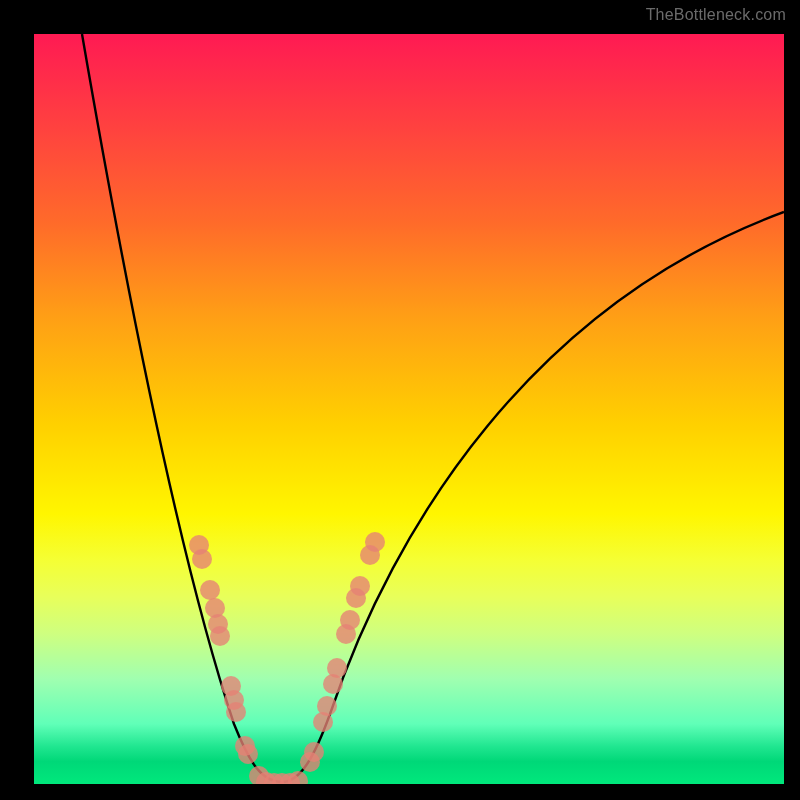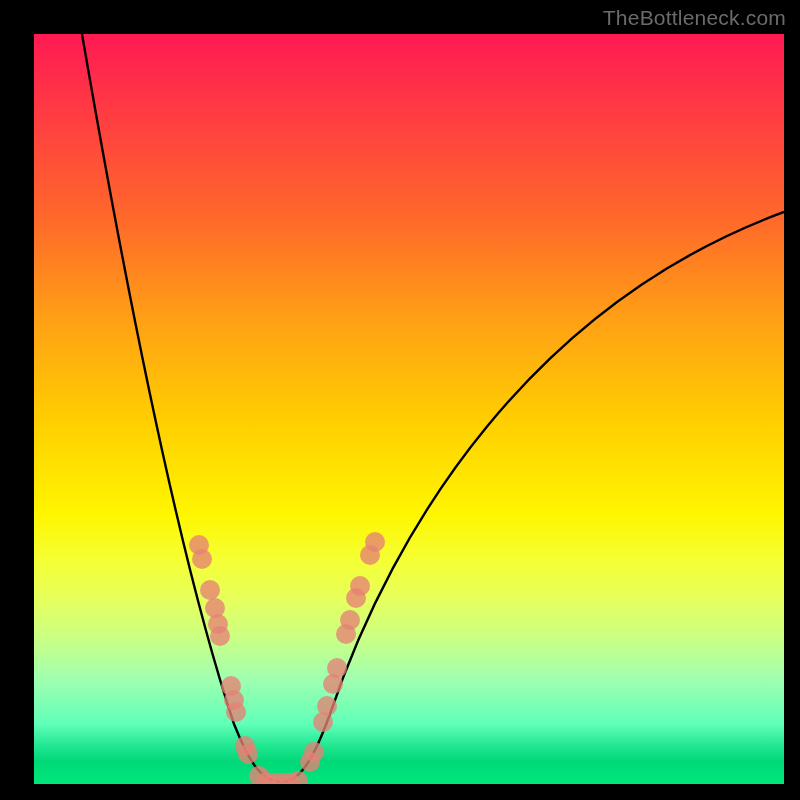--- a/index.html
+++ b/index.html
@@ -32,21 +32,21 @@
       #20e690 95%,
       #00d878 97%,
       #00e87c 100%
     );
   }
   .watermark {
     position: absolute;
     top: 6px;
     right: 14px;
     color: #6b6b6b;
-    font-size: 21px;
+    font-size: 16px;
     font-weight: 500;
     letter-spacing: 0.2px;
   }
   svg.curves {
     position: absolute;
     left: 0;
     top: 0;
     width: 750px;
     height: 750px;
   }

